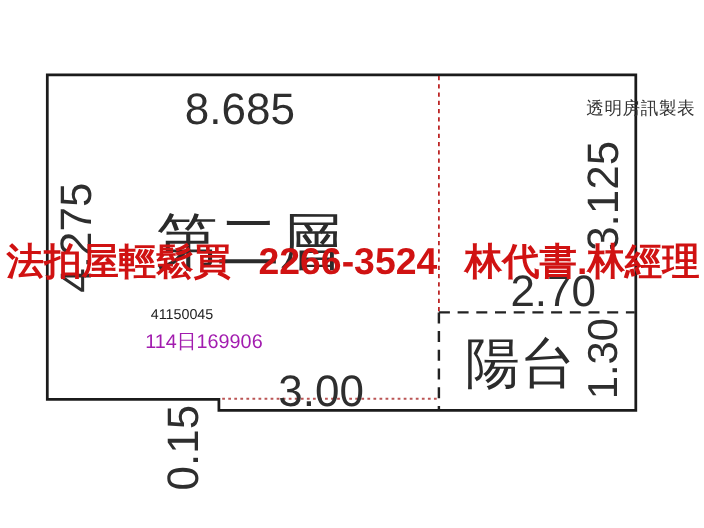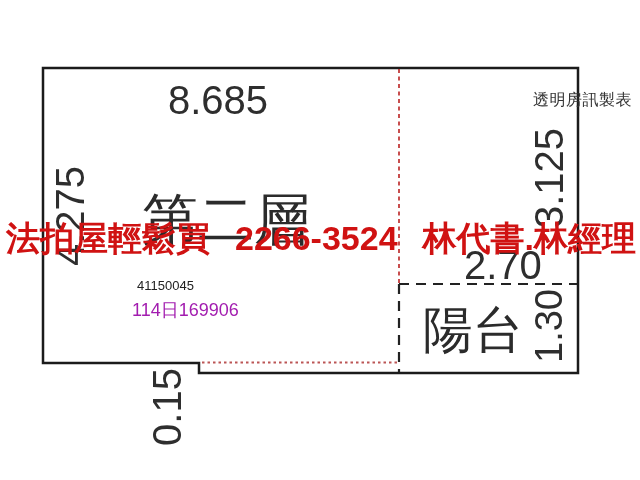--- a/index.html
+++ b/index.html
@@ -99,20 +99,21 @@
   <div class="t dim dim-top">8.685</div>
 
   <div class="t dim rot dim-left">4.275</div>
 
   <div class="t dim rot dim-right">3.125</div>
 
   <div class="t dim dim-270">2.70</div>
 
   <div class="t dim rot dim-130">1.30</div>
 
+  <div class="t dim dim-300">3.00</div>
 
   <div class="t dim rot dim-015">0.15</div>
 
   <div class="t floor-label">第二層</div>
 
   <div class="t balcony-label">陽台</div>
 
   <div class="t reg-1">41150045</div>
 
   <div class="t reg-2">114日169906</div>

